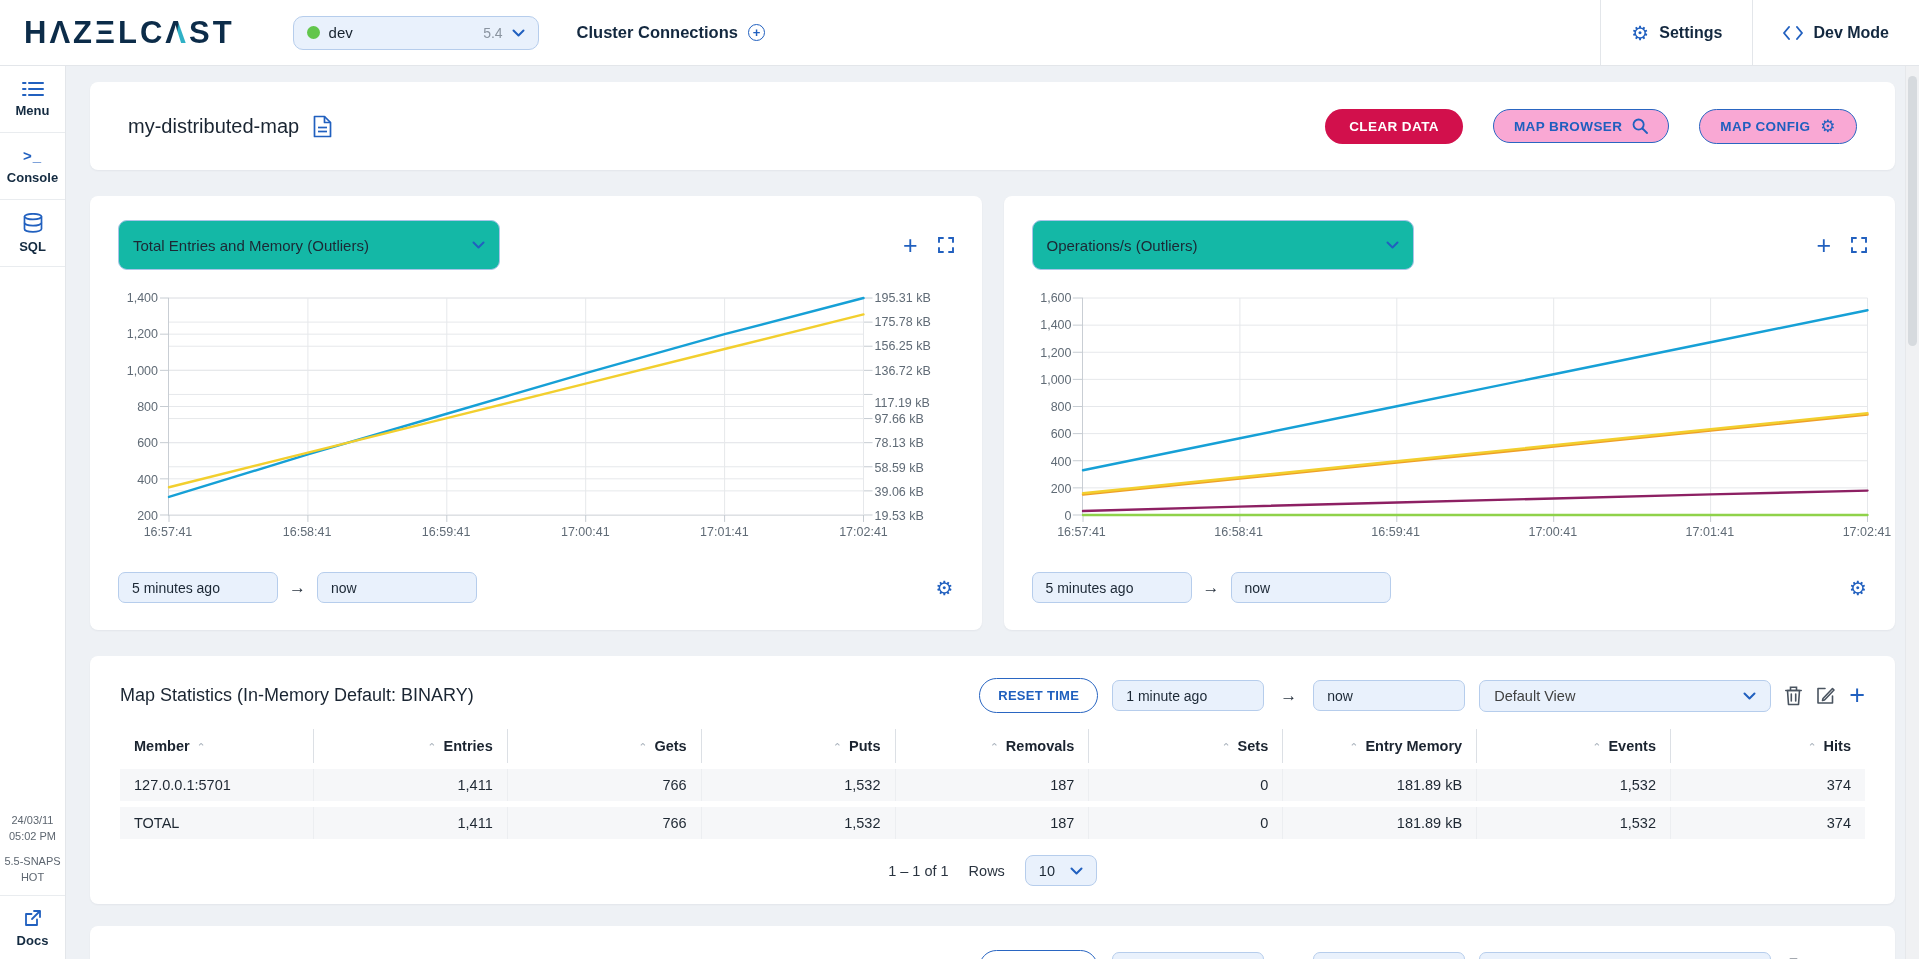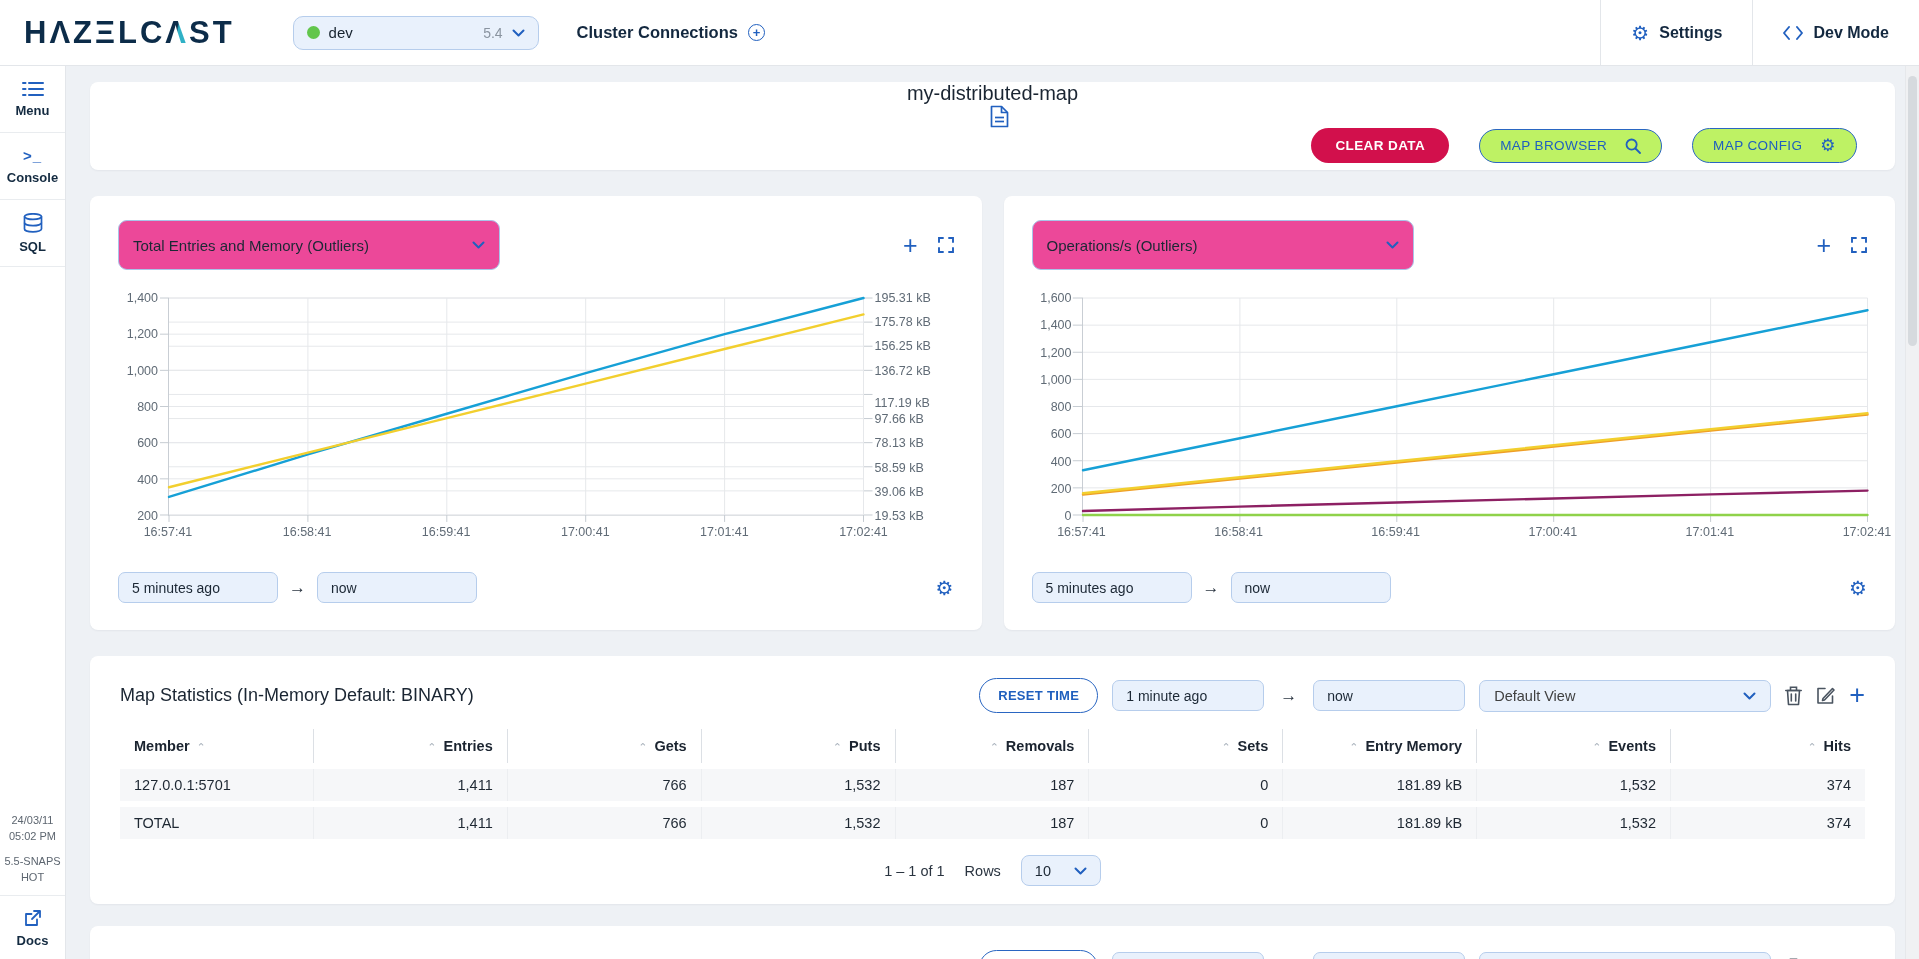--- a/index.html
+++ b/index.html
@@ -33,37 +33,37 @@
     align-items:center; justify-content:center; gap:6px; cursor:pointer; }
   .side-label { font-size:13px; font-weight:700; color:#132a40; }
   .console-glyph { color:#2160bf; font-weight:700; font-size:15px; letter-spacing:1px; }
   .side-footer { margin-top:auto; }
   .side-ts { font-size:11px; color:#5d6670; text-align:center; line-height:1.45; margin-bottom:9px; padding:0 4px; }
   .side-docs { border-top:1px solid #e9ecef; height:64px; display:flex; flex-direction:column;
     align-items:center; justify-content:center; gap:5px; cursor:pointer; }
 
   
   .content { position:absolute; left:66px; top:66px; right:0; bottom:0; padding:16px 24px 0 24px; overflow:hidden; }
-  .card { background:#fff; border-radius:8px; box-shadow:0 1px 2px rgba(16,24,40,.05);flex-direction:column; }
+  .card { background:#fff; border-radius:8px; box-shadow:0 1px 2px rgba(16,24,40,.05); }
 
   .header-card { height:88px; display:flex; align-items:center; padding:0 38px; margin-bottom:26px; }
   .page-title { font-size:20px; color:#1a2532; }
   .doc-icon { margin-left:14px; display:flex; cursor:pointer; }
   .header-actions { margin-left:auto; display:flex; align-items:center; gap:30px; }
   .btn { border:none; cursor:pointer; font-family:inherit; }
   .btn-danger { background:#d2104c; color:#fff; font-size:13.5px; font-weight:700; letter-spacing:.4px;
     padding:10px 24px; border-radius:19px; }
-  .btn-outline { border:1.5px solid #2a66c2; color:#1f5fbe; font-size:13.5px; font-weight:400; letter-spacing:.4px;
-    padding:8px 20px; border-radius:19px; display:flex; align-items:center; gap:18px; background:#bef264; }
+  .btn-outline { border:1.5px solid #2a66c2; color:#1f5fbe; font-size:13.5px; font-weight:700; letter-spacing:.4px;
+    padding:8px 20px; border-radius:19px; display:flex; align-items:center; gap:10px; background:#f9a8d4; }
 
   
   .charts-row { display:flex; gap:22px; margin-bottom:26px; }
   .chart-card { flex:1; height:434px; padding:24px 28px; }
   .chart-head { display:flex; align-items:center; }
-  .chart-select { width:382px; height:50px; background:#ec4899; border:1px solid #a9c4e8; border-radius:9px;
+  .chart-select { width:382px; height:50px; background:#14b8a6; border:1px solid #a9c4e8; border-radius:9px;
     display:flex; align-items:center; padding:11px 14px; font-size:15px; color:#1c2835; cursor:pointer; }
   .chart-select .chev { margin-left:auto; }
   .chart-head-icons { margin-left:auto; display:flex; gap:20px; align-items:center; color:#2160bf; }
   .plus-icon { font-size:25px; font-weight:400; line-height:.8; color:#2160bf; cursor:pointer; }
   .chart-area { display:flex; margin-top:28px; }
   .y-left { width:50px; position:relative; height:218px; flex:none; }
   .y-left span { position:absolute; right:10px; font-size:12.5px; color:#606b76; transform:translateY(-50%); white-space:nowrap; }
   .plot-col { flex:1; min-width:0; }
   .plot { height:218px; position:relative; border-left:1px solid #c9ced4; border-bottom:1px solid #c9ced4; }
   .plot svg { position:absolute; inset:0; width:100%; height:100%; overflow:visible; }
@@ -95,21 +95,21 @@
   th { font-size:14.5px; font-weight:700; color:#1b2430; padding:9px 14px; text-align:right; }
   th:first-child { text-align:left; }
   th:not(:last-child) { border-right:1px solid #dce0e5; }
   th .caret { color:#aab3bd; font-size:11px; font-weight:400; margin-right:7px; font-family:"DejaVu Sans",sans-serif; }
   th:first-child .caret { margin:0 0 0 7px; }
   td { font-size:14.5px; color:#1e2833; padding:8px 14px; background:#f6f7f9; text-align:right; }
   td:first-child { text-align:left; }
   td:not(:last-child) { border-right:1px solid #eceef1; }
   .pagination { display:flex; align-items:center; justify-content:center; gap:20px; padding:10px 0 6px;
     font-size:14.5px; color:#2a3440; }
-  .rows-select { width:80px; height:31px; background:#e9f1fc; border:1px solid #b6cdec; border-radius:8px;
+  .rows-select { width:72px; height:31px; background:#e9f1fc; border:1px solid #b6cdec; border-radius:8px;
     display:flex; align-items:center; padding:0 13px; font-size:14.5px; color:#1c2835; cursor:pointer; }
   .rows-select .chev { margin-left:auto; }
 
   .throughput-card { padding:24px 30px; height:120px; }
 
   
   .scroll-track { position:absolute; right:0; top:66px; width:14px; bottom:0; background:#f0f1f3;
     border-left:1px solid #e6e8eb; z-index:7; }
   .scroll-thumb { position:absolute; left:2px; right:2px; top:10px; height:270px; background:#d6dade; border-radius:6px; }
 

